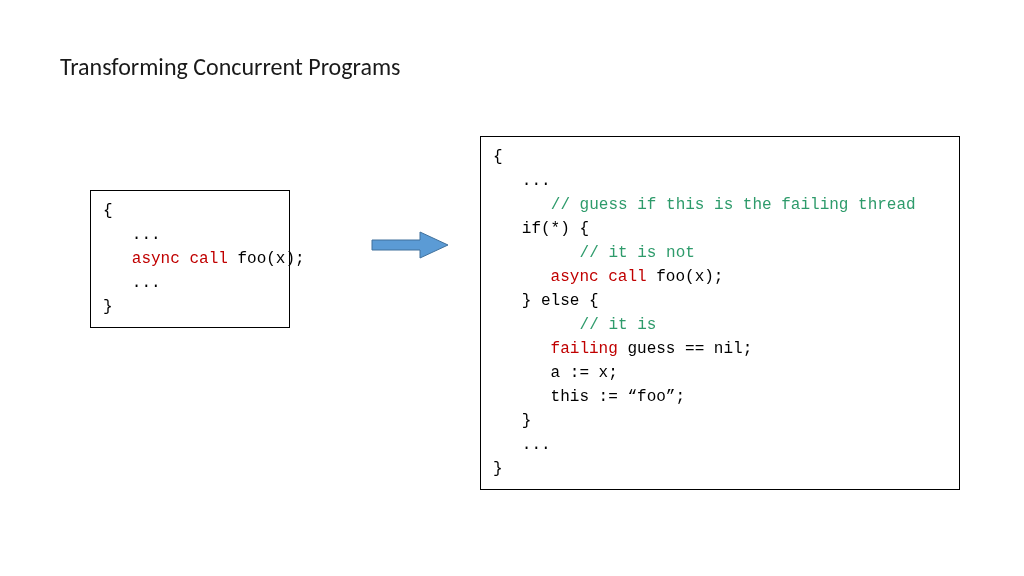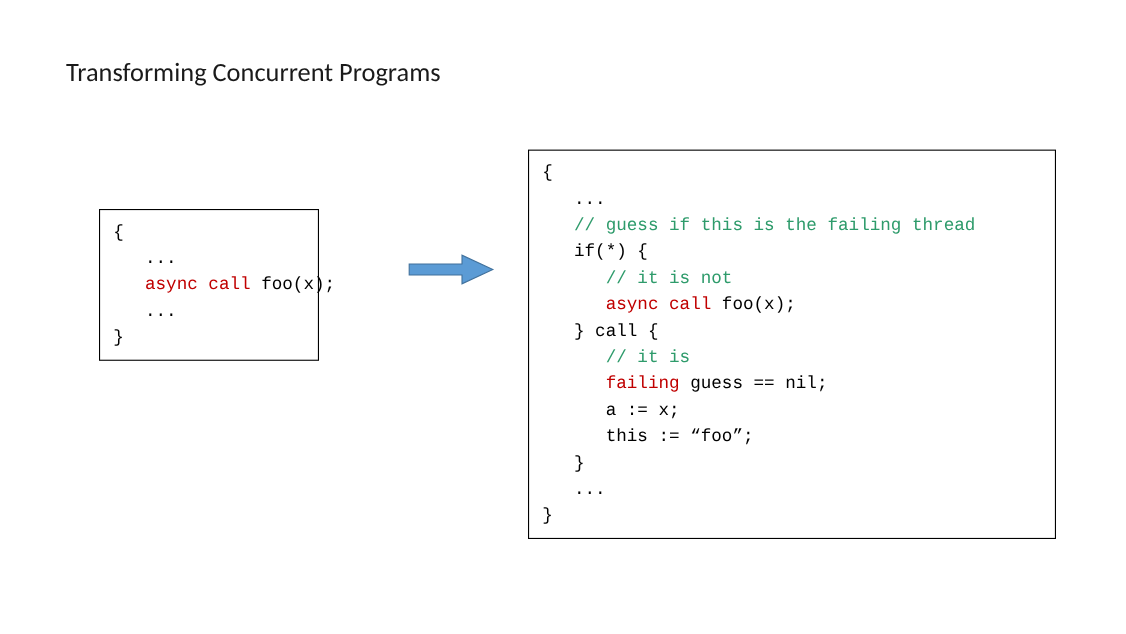--- a/index.html
+++ b/index.html
@@ -34,21 +34,21 @@
     left: 90px;
     top: 190px;
     width: 200px;
   }
   .codebox.right {
     left: 480px;
     top: 136px;
     width: 480px;
   }
   .kw-red { color: #c00000; }
-  .cmt { color: #2e9b6b; }
+  .cmt { color: #2e9b6b; margin-left: 29px; }
   .arrow {
     position: absolute;
     left: 370px;
     top: 230px;
     width: 80px;
     height: 30px;
   }
   .arrow svg { width: 100%; height: 100%; }
 </style>
 </head>
@@ -68,20 +68,20 @@
     <polygon points="2,10 50,10 50,2 78,15 50,28 50,20 2,20" fill="none" stroke-width="1" stroke="#41719c"></polygon>
   </svg>
 </div>
 
 <div class="codebox right"><span>{</span>
 <span>   ...</span>
 <span>   </span><span class="cmt">// guess if this is the failing thread</span>
 <span>   if(*) {</span>
 <span>      </span><span class="cmt">// it is not</span>
 <span>      </span><span class="kw-red">async call</span><span> foo(x);</span>
-<span>   } call {</span>
+<span>   } else {</span>
 <span>      </span><span class="cmt">// it is</span>
 <span>      </span><span class="kw-red">failing</span><span> guess == nil;</span>
 <span>      a := x;</span>
 <span>      this := “foo”;</span>
 <span>   }</span>
 <span>   ...</span>
 <span>}</span></div>
 
 </body></html>

